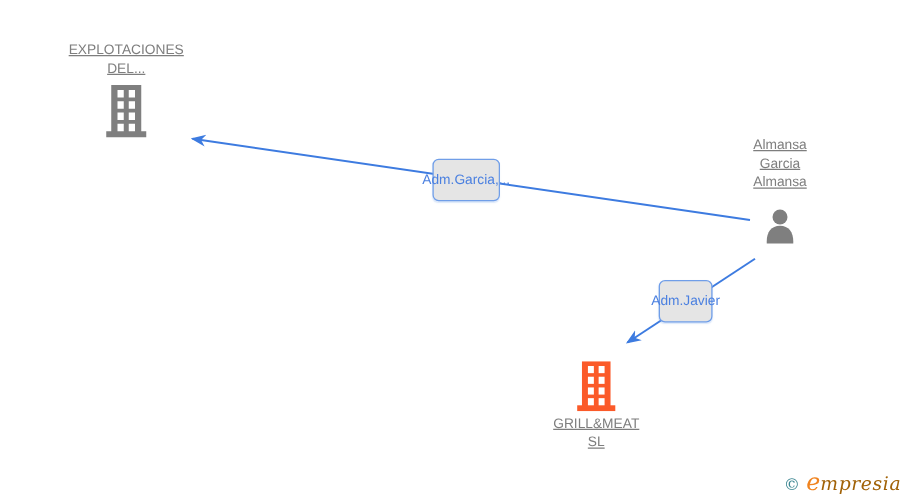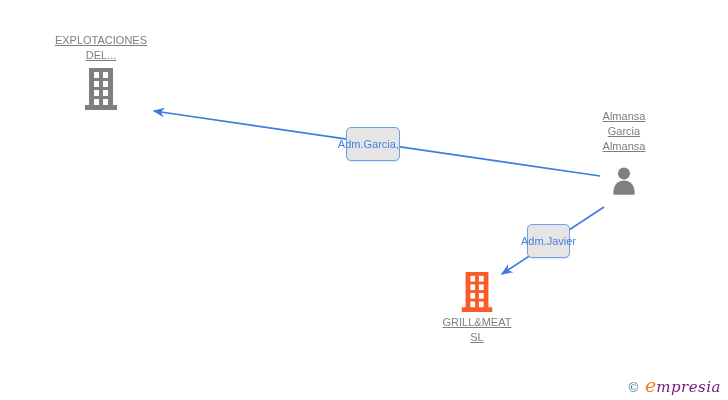--- a/index.html
+++ b/index.html
@@ -63,21 +63,21 @@
     margin-right: 5px;
     font-style: normal;
   }
   .logo-e {
     color: #f0831f;
     font-size: 19px;
     font-style: italic;
     line-height: 1;
   }
   .logo-rest {
-    color: #701a75;
+    color: #a16207;
     font-size: 15px;
     font-style: italic;
     letter-spacing: 0.5px;
   }
 </style>
 </head>
 <body>
 
 <div class="canvas">
 
@@ -121,21 +121,21 @@
       <span style="display:block">Almansa</span>
     </div>
     <svg class="node-icon icon-gap-lg" width="24" height="30" viewBox="0 0 26 30">
       <g fill="#7f7f7f">
         <circle cx="13" cy="7" r="6.5"></circle>
         <path d="M13 14.5 C5.5 14.5 1.5 20 1.5 28 L1.5 30 L24.5 30 L24.5 28 C24.5 20 20.5 14.5 13 14.5 Z"></path>
       </g>
     </svg>
   </div>
 
-  <div class="node" style="left:417px; top:272px; width:120px;justify-content:center;">
+  <div class="node" style="left:417px; top:289px; width:120px;justify-content:center;">
     <svg class="node-icon" width="34" height="40" viewBox="0 0 34 42">
       <g fill="#fb5a29">
         <rect x="1" y="37" width="32" height="5"></rect>
         <rect x="5" y="0" width="24" height="40"></rect>
       </g>
       <g fill="#ffffff">
         <rect x="10" y="4" width="5" height="6"></rect>
           <rect x="19" y="4" width="5" height="6"></rect>
         <rect x="10" y="13" width="5" height="6"></rect>
           <rect x="19" y="13" width="5" height="6"></rect>

